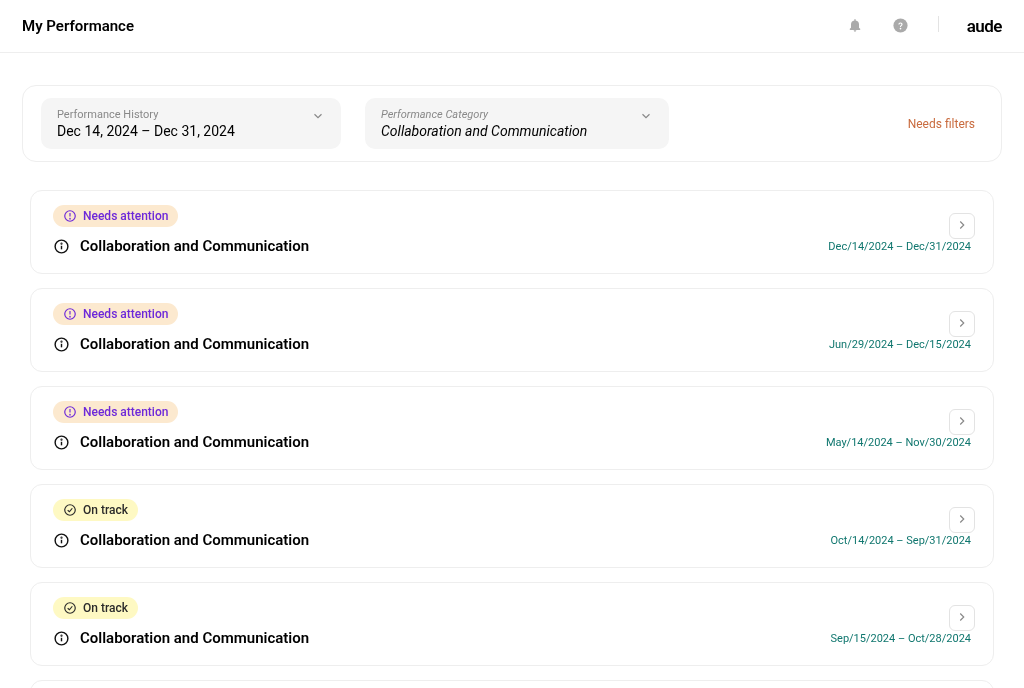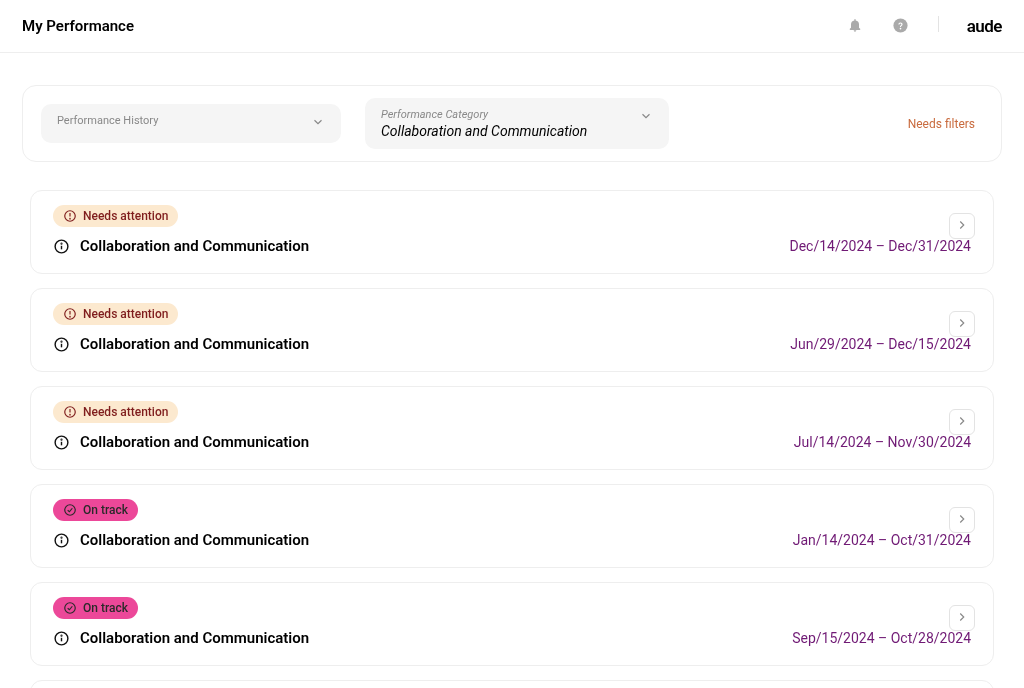--- a/index.html
+++ b/index.html
@@ -115,24 +115,24 @@
       display: inline-flex;
       align-items: center;
       gap: 6px;
       padding: 4px 10px;
       border-radius: 999px;
       font-size: 12px;
       font-weight: 500;
     }
     .badge-needs-attention {
       background: #fce9cf;
-      color: #7f1d1d;
+      color: #6d28d9;
     }
     .badge-on-track {
-      background: #ec4899;
+      background: #fef9c3;
       color: #2a2a2a;
     }
     .badge-icon {
       display: flex;
       align-items: center;
       justify-content: center;
     }
     .card-body {
       display: flex;
       align-items: center;
@@ -148,22 +148,22 @@
       color: #111;
       display: flex;
       cursor: pointer;
     }
     .card-title {
       font-size: 15px;
       font-weight: 600;
       color: #000;
     }
     .card-date {
-      font-size: 14px;
-      color: #701a75;
+      font-size: 11px;
+      color: #0f766e;
     }
     .chevron-btn {
       position: absolute;
       right: 18px;
       top: 22px;
       width: 26px;
       height: 26px;
       border: 1px solid #e3e3e3;
       border-radius: 6px;
       display: flex;
@@ -194,20 +194,21 @@
     <div class="header-divider"></div>
     <div class="logo">aude</div>
   </div>
 </div>
 
 <div class="main">
   <div class="filters-card">
     <div class="filter-select">
       <div class="filter-content">
         <div class="filter-label">Performance History</div>
+        <div class="filter-value">Dec 14, 2024 – Dec 31, 2024</div>
       </div>
       <div class="filter-chevron">
         <svg width="14" height="14" viewBox="0 0 24 24" fill="none" stroke="currentColor" stroke-width="2">
             <polyline points="6 9 12 15 18 9"></polyline>
           </svg>
       </div>
     </div>
     <div class="filter-select filter-select-wide">
       <div class="filter-content">
         <div class="filter-label">Performance Category</div>
@@ -288,21 +289,21 @@
           <div class="card-title-wrap">
             <span class="info-icon">
               <svg width="17" height="17" viewBox="0 0 24 24" fill="none" stroke="currentColor" stroke-width="2">
                 <circle cx="12" cy="12" r="9"></circle>
                 <line x1="12" y1="11" x2="12" y2="16"></line>
                 <circle cx="12" cy="8" r="0.5" fill="currentColor"></circle>
               </svg>
             </span>
             <span class="card-title">Collaboration and Communication</span>
           </div>
-          <span class="card-date">Jul/14/2024 – Nov/30/2024</span>
+          <span class="card-date">May/14/2024 – Nov/30/2024</span>
         </div><div class="chevron-btn">
           <span><svg width="14" height="14" viewBox="0 0 24 24" fill="none" stroke="currentColor" stroke-width="2">
               <polyline points="9 6 15 12 9 18"></polyline>
             </svg></span>
         </div></div>
       <div class="card"><div class="badge badge-on-track">
           <span class="badge-icon">
             <svg width="14" height="14" viewBox="0 0 24 24" fill="none" stroke="currentColor" stroke-width="2">
               <circle cx="12" cy="12" r="9"></circle>
               <polyline points="8 12.5 11 15 16 9"></polyline>
@@ -313,21 +314,21 @@
           <div class="card-title-wrap">
             <span class="info-icon">
               <svg width="17" height="17" viewBox="0 0 24 24" fill="none" stroke="currentColor" stroke-width="2">
                 <circle cx="12" cy="12" r="9"></circle>
                 <line x1="12" y1="11" x2="12" y2="16"></line>
                 <circle cx="12" cy="8" r="0.5" fill="currentColor"></circle>
               </svg>
             </span>
             <span class="card-title">Collaboration and Communication</span>
           </div>
-          <span class="card-date">Jan/14/2024 – Oct/31/2024</span>
+          <span class="card-date">Oct/14/2024 – Sep/31/2024</span>
         </div><div class="chevron-btn">
           <span><svg width="14" height="14" viewBox="0 0 24 24" fill="none" stroke="currentColor" stroke-width="2">
               <polyline points="9 6 15 12 9 18"></polyline>
             </svg></span>
         </div></div>
       <div class="card"><div class="badge badge-on-track">
           <span class="badge-icon">
             <svg width="14" height="14" viewBox="0 0 24 24" fill="none" stroke="currentColor" stroke-width="2">
               <circle cx="12" cy="12" r="9"></circle>
               <polyline points="8 12.5 11 15 16 9"></polyline>

